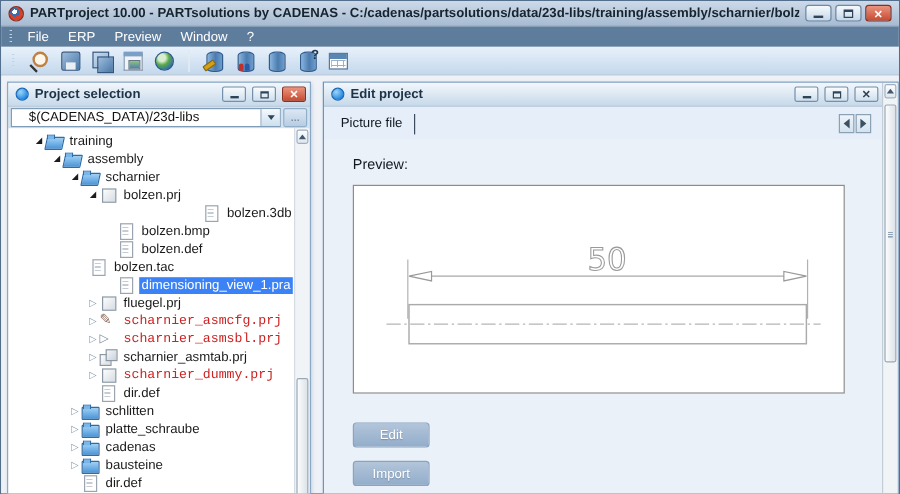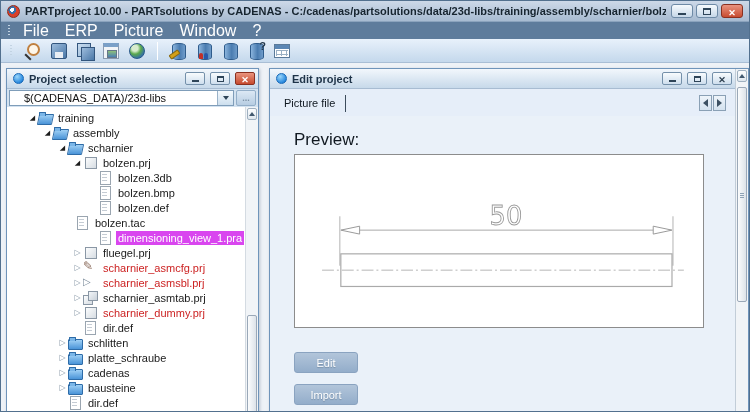--- a/index.html
+++ b/index.html
@@ -23,21 +23,21 @@
   .g-min{width:8px;height:2px;background:#2e4458;margin-top:5px;}
   .g-max{width:8px;height:7px;border:1px solid #2e4458;border-top-width:2px;background:transparent;}
   .g-x::before{content:"✕";font-size:9px;font-weight:bold;color:#fff;line-height:1;}
   .g-x-dark::before{content:"✕";font-size:9px;font-weight:bold;color:#2e4050;line-height:1;}
 
   
   .menubar{position:absolute;top:21px;left:0;right:0;height:17px;background:#5e7c9c;
     display:flex;align-items:center;padding-left:2px;}
   .bar-grip{width:2px;height:11px;margin:0 5px;flex:none;
     background:repeating-linear-gradient(to bottom,#c2d3e2 0 1px,transparent 1px 3px);}
-  .menu-item{color:#ffffff;font-size:16px;padding:1px 8px;cursor:default;}
+  .menu-item{color:#ffffff;font-size:11px;padding:1px 8px;cursor:default;}
 
   
   .toolbar{position:absolute;top:38px;left:0;right:0;height:24px;
     background:linear-gradient(#e8f1fb,#c4d8ec);border-bottom:1px solid #a9bed5;
     display:flex;align-items:center;gap:6px;padding-left:4px;}
   .tb-sep{width:1px;height:18px;background:#9fb6cc;border-right:1px solid #ffffff;margin:0 4px;flex:none;}
   .tb-icon{width:20px;height:20px;position:relative;flex:none;}
 
   .icon-search::before{content:"";position:absolute;left:4px;top:2px;width:9px;height:9px;
     border:2px solid #c08040;border-radius:50%;background:#fdf6ea;}
@@ -114,22 +114,22 @@
     border:1px solid #8a97a5;background:linear-gradient(135deg,#fcfdfe,#d6dce2);}
   .ni-cubes::after{content:"";position:absolute;left:5px;top:0;width:8px;height:8px;
     border:1px solid #8a97a5;background:linear-gradient(135deg,#f3f6f9,#c9d1d9);}
   .ni-pencil::before{content:"✎";position:absolute;left:0;top:-2px;font-size:12px;color:#8a6a5a;}
   .ni-arrow::before{content:"▷";position:absolute;left:0;top:0;font-size:10px;color:#7a8a9a;}
   .ni-file::before{content:"";position:absolute;left:2px;top:0;width:9px;height:12px;
     background:#fff;border:1px solid #9aa5b0;}
   .ni-file::after{content:"";position:absolute;left:4px;top:3px;width:5px;height:7px;
     background:repeating-linear-gradient(to bottom,#c5ccd4 0 1px,transparent 1px 3px);}
   .tree-label{padding:1px 2px;}
-  .tree-label.red{color:#cc2222;}
-  .tree-row.selected .tree-label{background:#d946ef;color:#fff;}
+  .tree-label.red{color:#cc2222;font-family:Liberation Mono, monospace;}
+  .tree-row.selected .tree-label{background:#3b82f6;color:#fff;}
 
   
   .vscroll{position:absolute;right:0;width:13px;background:#f1f4f7;border-left:1px solid #d4dbe2;}
   .vscroll.lp{top:38px;bottom:0;}
   .vscroll.rp{top:0;bottom:0;border-left:1px solid #c2cdd8;}
   .scroll-btn{position:absolute;top:1px;left:1px;right:1px;height:12px;border:1px solid #9fb0c0;border-radius:2px;
     background:linear-gradient(#fcfdfe,#dfe7ee);display:flex;align-items:center;justify-content:center;}
   .tri-up{width:0;height:0;border:3px solid transparent;border-bottom:4px solid #41586e;margin-bottom:3px;}
   .scroll-thumb{position:absolute;left:1px;right:1px;border:1px solid #9aa8b8;border-radius:2px;
     background:linear-gradient(90deg,#fbfcfd,#dde3e9);}
@@ -141,21 +141,21 @@
   .rp-tabbar{position:absolute;top:20px;left:0;right:13px;height:44px;background:#e6eef9;
     border-bottom:1px solid #b5c6d8;}
   .tab-label{position:absolute;left:14px;top:6px;height:17px;font-size:11px;color:#101820;
     padding:2px 10px 0 0;border-right:1px solid #3c4c5c;}
   .tab-scrolls{position:absolute;right:9px;top:6px;display:flex;gap:1px;}
   .tab-scroll-btn{width:13px;height:16px;border:1px solid #8aa0b5;background:linear-gradient(#eef4fa,#d4e2ef);
     display:flex;align-items:center;justify-content:center;}
   .tri-left{width:0;height:0;border:4px solid transparent;border-right:5px solid #3c5063;margin-left:-4px;}
   .tri-right{width:0;height:0;border:4px solid transparent;border-left:5px solid #3c5063;margin-right:-4px;}
   .rp-content{position:absolute;top:47px;left:0;right:13px;bottom:0;background:#eaf1f9;}
-  .preview-label{position:absolute;left:24px;top:14px;font-size:17px;color:#101820;}
+  .preview-label{position:absolute;left:24px;top:14px;font-size:12px;color:#101820;}
   .preview-box{position:absolute;left:24px;top:38px;width:410px;height:174px;background:#ffffff;
     border:1px solid #8c8c8c;}
   .preview-box svg{display:block;width:100%;height:100%;}
   .action-btn{position:absolute;left:24px;width:64px;height:21px;border:1px solid #8aa3c0;border-radius:3px;
     background:linear-gradient(#b2c5da,#93adca);color:#ffffff;font-size:11px;
     display:flex;align-items:center;justify-content:center;text-shadow:0 1px 1px rgba(60,80,100,.4);}
   .btn-edit{top:236px;}
   .btn-import{top:268px;}
 </style>
 </head>
@@ -176,21 +176,21 @@
       <div class="wbtn red">
           <span class="g-x"></span>
         </div>
     </div>
   </div>
 
   <div class="menubar">
     <span class="bar-grip"></span>
   <span class="menu-item">File</span>
       <span class="menu-item">ERP</span>
-      <span class="menu-item">Picture</span>
+      <span class="menu-item">Preview</span>
       <span class="menu-item">Window</span>
       <span class="menu-item">?</span>
     </div>
 
   <div class="toolbar">
     <span class="bar-grip"></span>
   <div class="tb-icon icon-search"></div>
       <div class="tb-icon icon-save"></div>
       <div class="tb-icon icon-save-all"></div>
       <div class="tb-icon icon-preview-window"></div>
@@ -242,21 +242,21 @@
           <div class="tree-row" style="padding-left: 50px;">
             <span class="tree-arrow open">◢</span>
             <span class="node-icon ni-folder-open"></span>
             <span class="tree-label">scharnier</span>
           </div>
           <div class="tree-row" style="padding-left: 65px;">
             <span class="tree-arrow open">◢</span>
             <span class="node-icon ni-cube"></span>
             <span class="tree-label">bolzen.prj</span>
           </div>
-          <div class="tree-row" style="padding-left: 80px;">
+          <div class="tree-row" style="padding-left: 80px; justify-content: flex-end;">
             <span class="tree-arrow "></span>
             <span class="node-icon ni-file"></span>
             <span class="tree-label">bolzen.3db</span>
           </div>
           <div class="tree-row" style="padding-left: 80px;">
             <span class="tree-arrow "></span>
             <span class="node-icon ni-file"></span>
             <span class="tree-label">bolzen.bmp</span>
           </div>
           <div class="tree-row" style="padding-left: 80px;">

